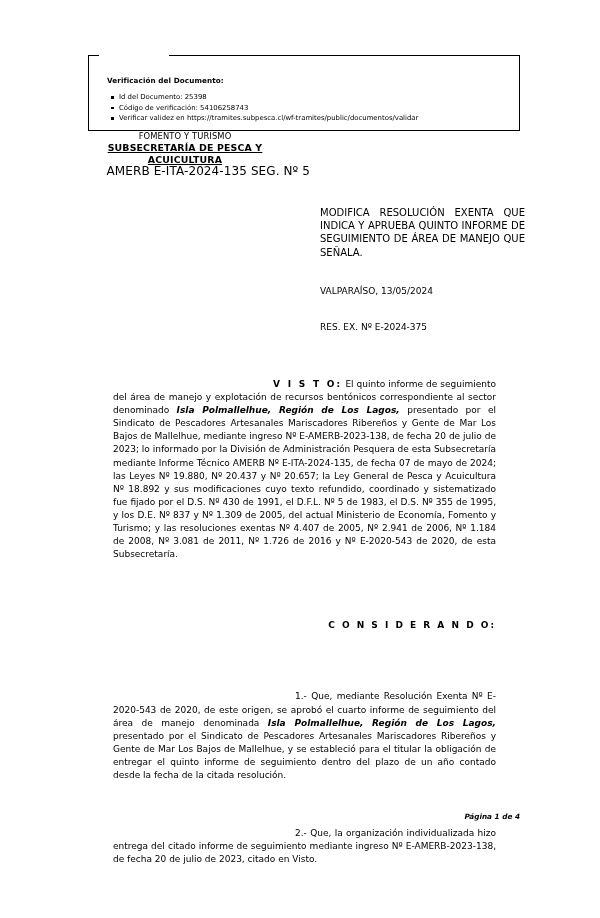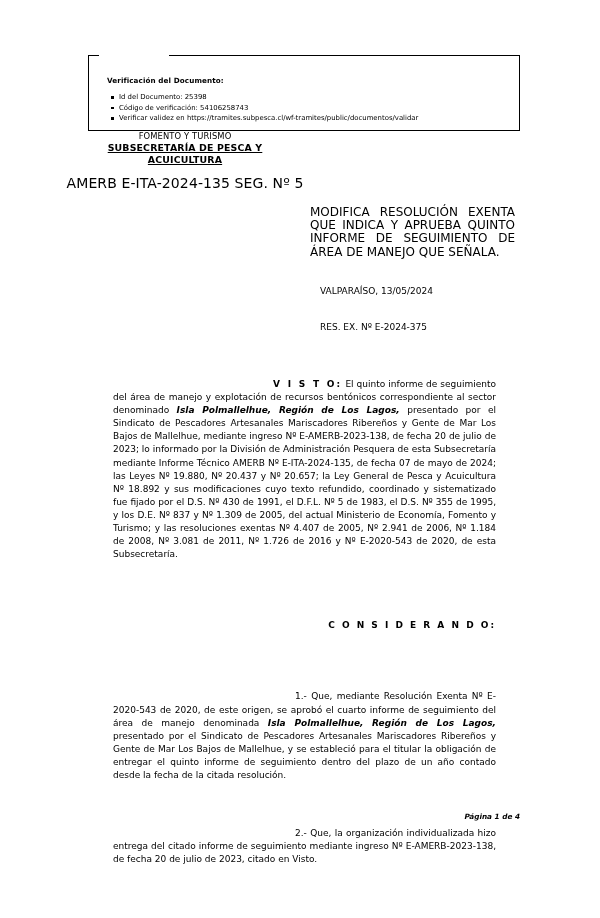--- a/index.html
+++ b/index.html
@@ -73,33 +73,33 @@
     line-height: 11.4px;
   }
   .letterhead .l1, .letterhead .l2 { letter-spacing: 0.1px; }
   .letterhead .l3, .letterhead .l4 {
     font-weight: bold;
     text-decoration: underline;
     font-size: 9.4px;
     letter-spacing: 0.15px;
   }
   .letterhead .l5 {
-    text-align: center;
-    font-size: 14px;
+    text-align: right;
+    font-size: 12px;
     letter-spacing: 0.1px;
-    margin-top: 13px;
+    margin-top: 1px;
   }
 
   
   .subject {
     position: absolute;
-    left: 310px;
+    left: 320px;
     top: 206px;
     width: 205px;
-    font-size: 12px;
+    font-size: 10px;
     line-height: 13.2px;
     text-align: justify;
     text-align-last: left;
   }
 
   .place-date {
     position: absolute;
     left: 320px;
     top: 286px;
     font-size: 9px;

